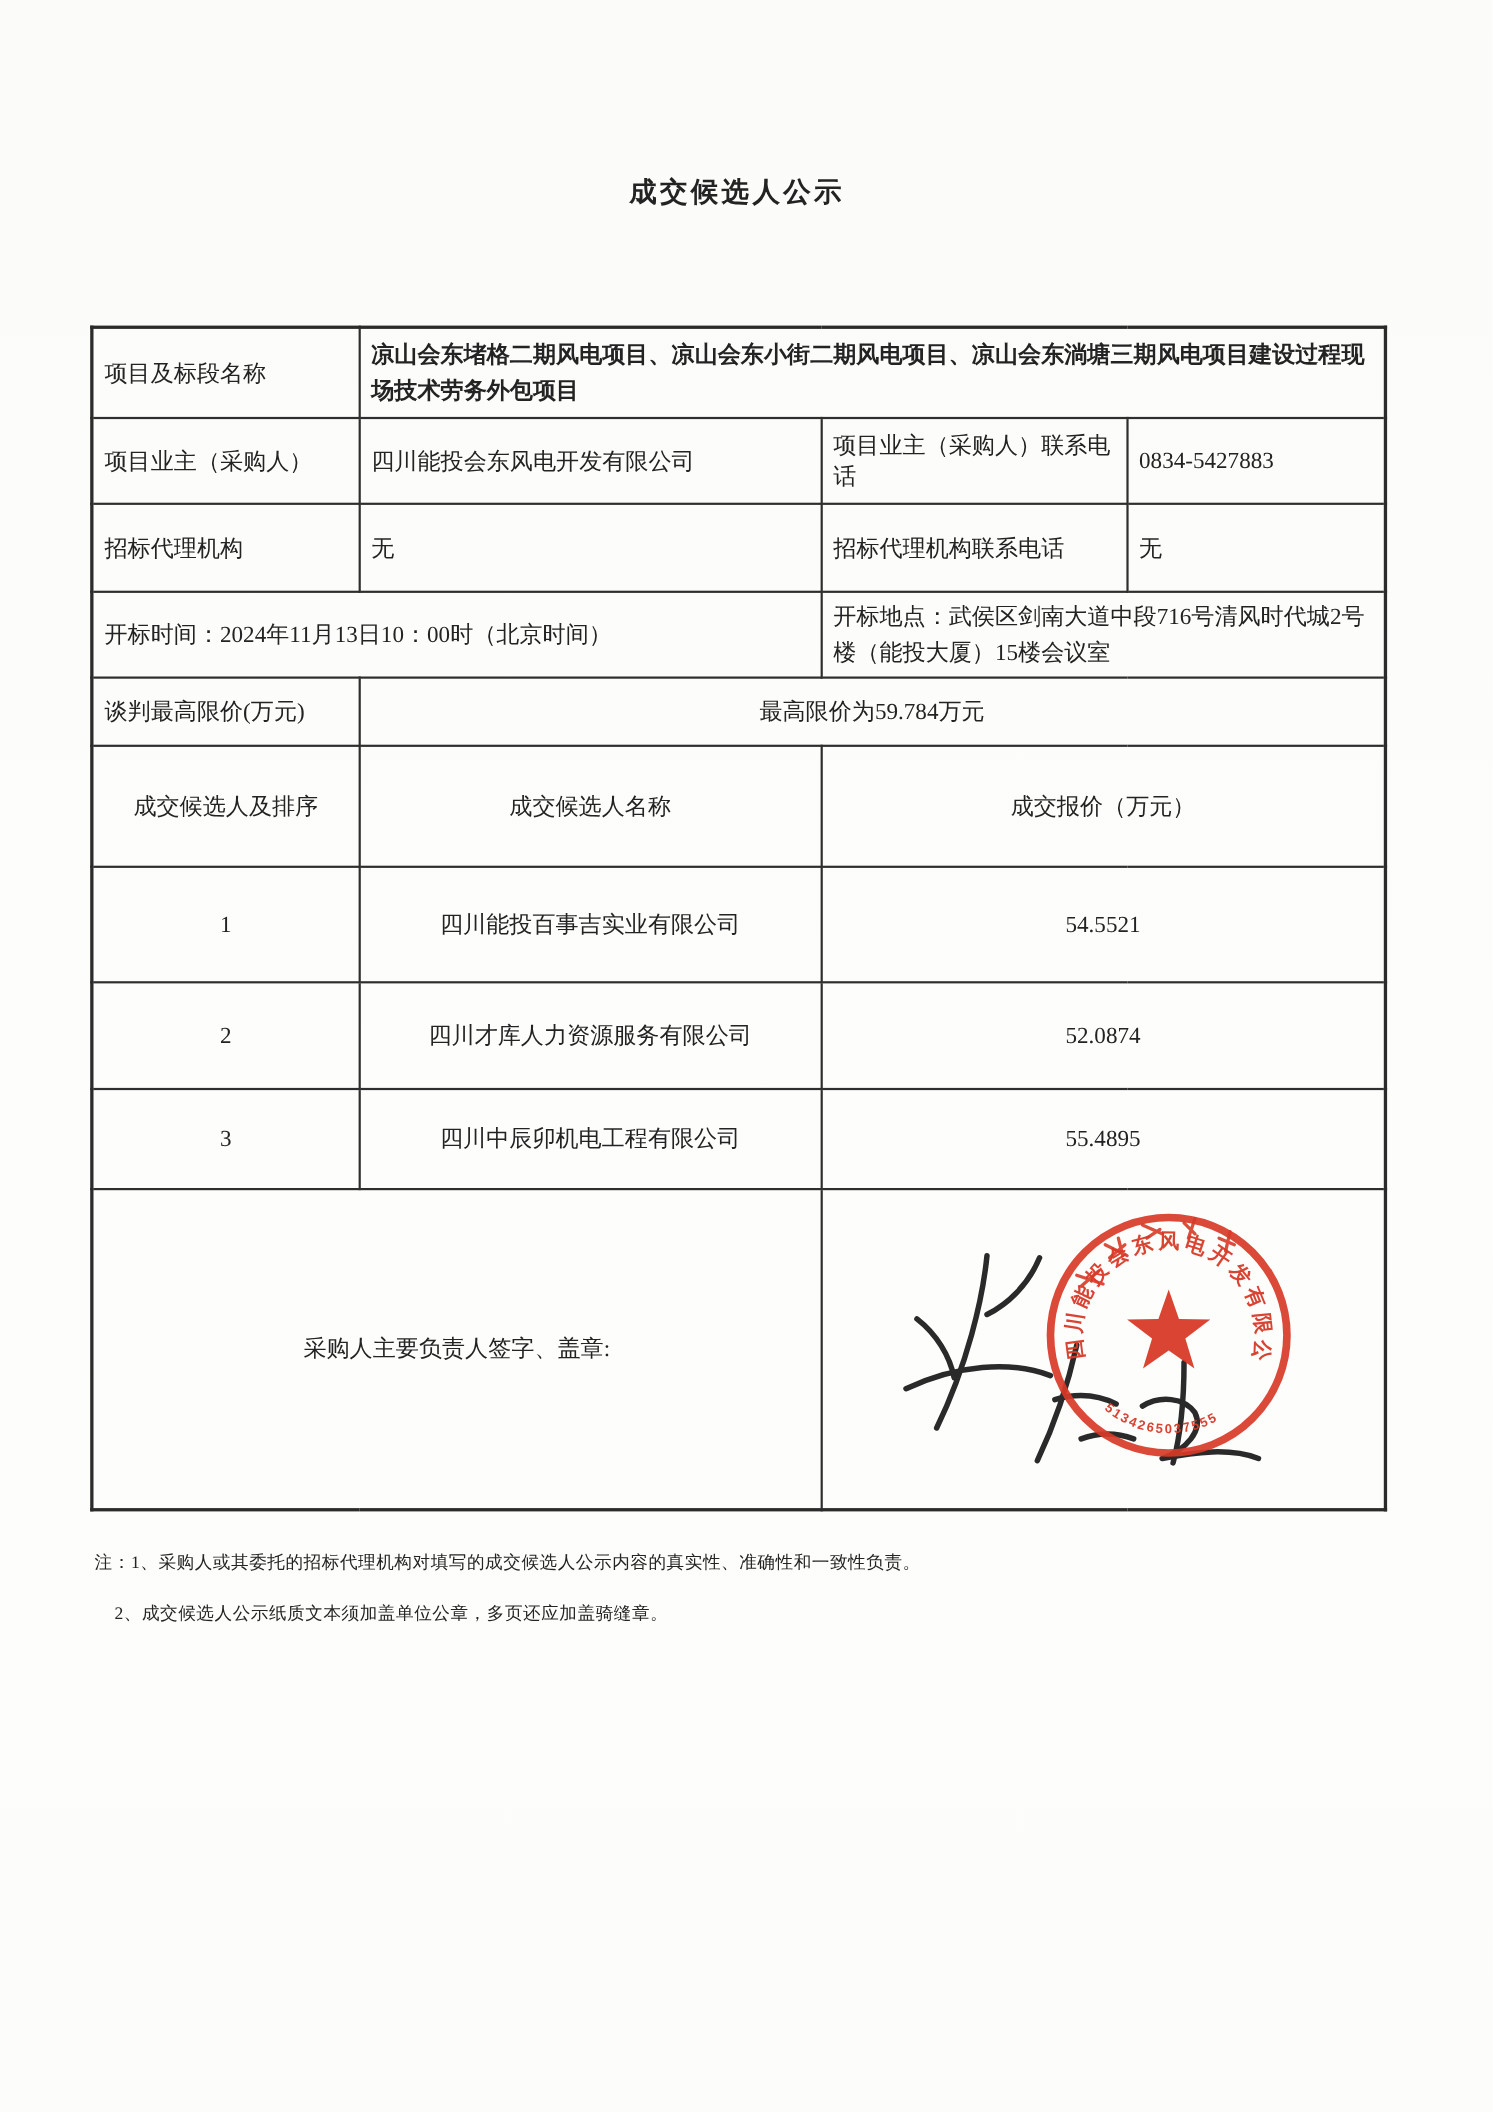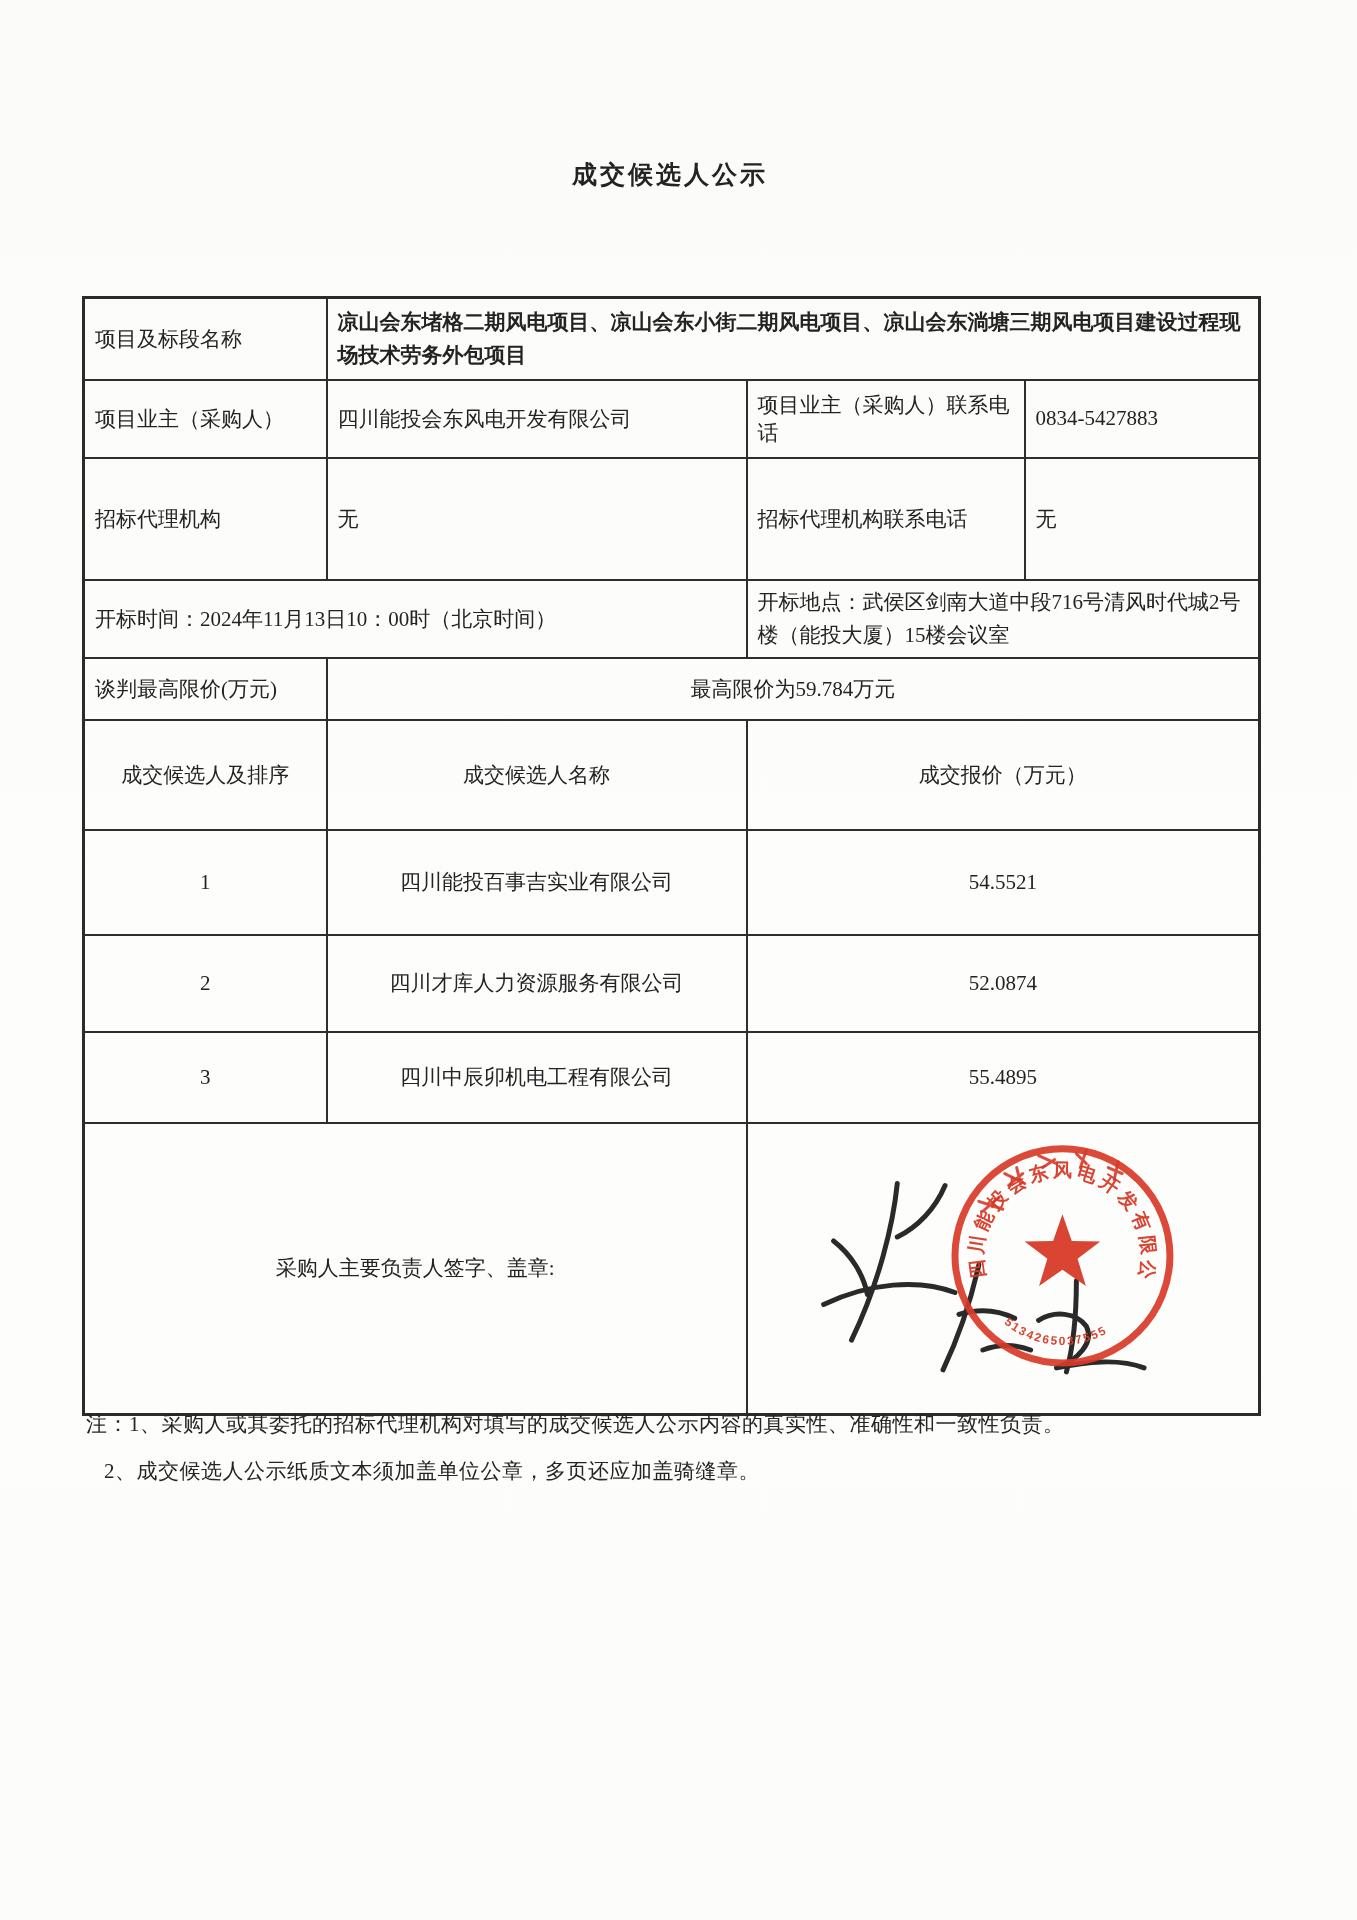--- a/index.html
+++ b/index.html
@@ -39,21 +39,21 @@
   td.nowrap { white-space:nowrap; padding-left:10px; font-size:20px; }
   td.boldcenter {
     font-weight:bold; text-align:left; line-height:1.55;
     padding:4px 26px;
   }
   td.center { text-align:center; }
   td.addr { line-height:1.55; padding-left:12px; padding-right:14px; }
   td.sealcell { position:relative; padding:0; }
   .sealsvg { position:absolute; left:0; top:0; width:100%; height:100%; display:block; }
   .note {
-    position:absolute; font-size:21px; color:#242424; letter-spacing:0.5px;
+    position:absolute; font-size:16px; color:#242424; letter-spacing:0.5px;
     white-space:nowrap;
   }
   .note1 { left:86px;  top:1410px; }
   .note2 { left:104px; top:1457px; }
   .note3 { left:104px; top:1503px; }
   .sealtext { font-family:"Liberation Sans","DejaVu Sans",sans-serif; font-weight:bold; }
 </style>
 </head>
 <body>
 
@@ -74,21 +74,21 @@
         <td colspan="3" class="boldcenter">凉山会东堵格二期风电项目、凉山会东小街二期风电项目、凉山会东淌塘三期风电项目建设过程现场技术劳务外包项目</td>
       </tr>
 
       <tr style="height:78px">
         <td class="lbl">项目业主（采购人）</td>
         <td class="val">四川能投会东风电开发有限公司</td>
         <td class="val2">项目业主（采购人）联系电话</td>
         <td class="phone">0834-5427883</td>
       </tr>
 
-      <tr style="height:122px">
+      <tr style="height:80px">
         <td class="lbl">招标代理机构</td>
         <td class="val">无</td>
         <td class="val2">招标代理机构联系电话</td>
         <td class="phone">无</td>
       </tr>
 
       <tr style="height:78px">
         <td colspan="2" class="lbl">开标时间：2024年11月13日10：00时（北京时间）</td>
         <td colspan="2" class="addr">开标地点：武侯区剑南大道中段716号清风时代城2号楼（能投大厦）15楼会议室</td>
       </tr>

